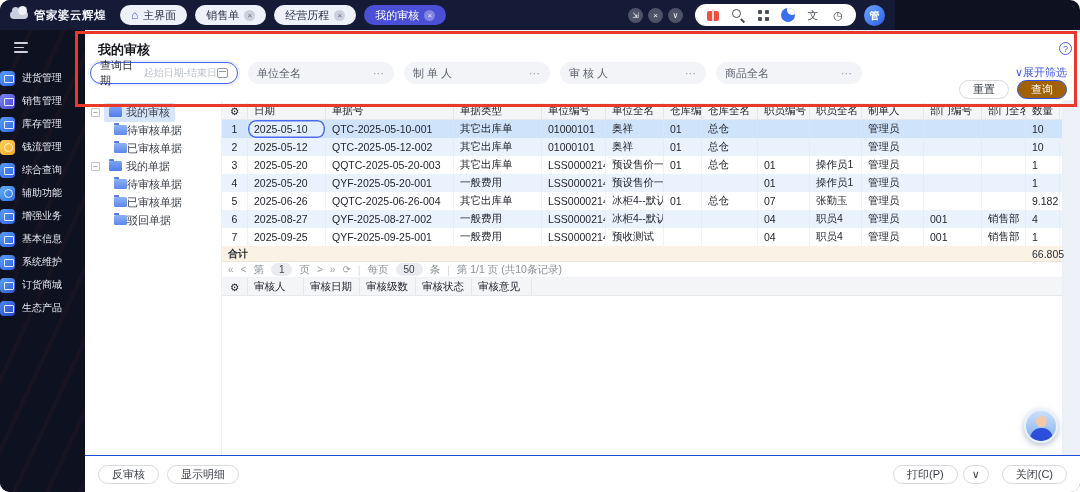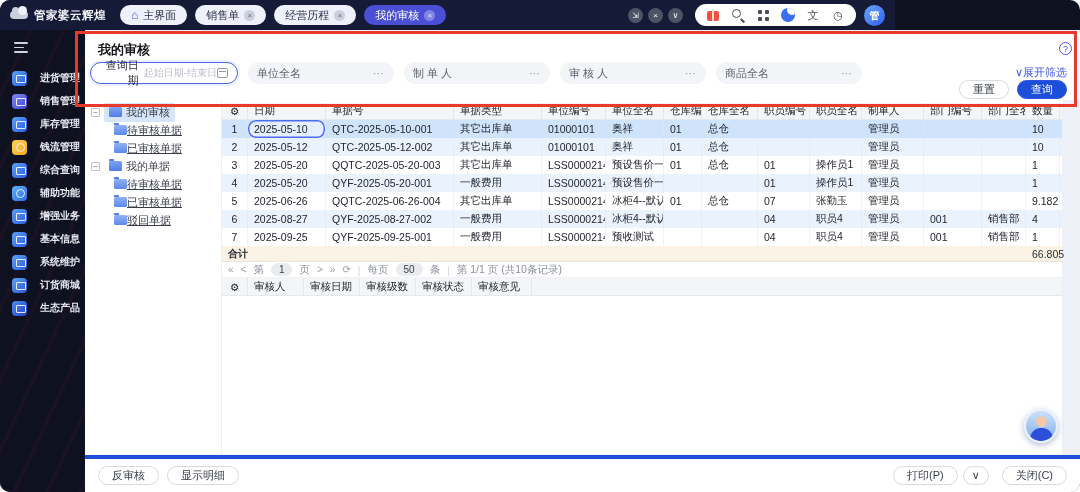--- a/index.html
+++ b/index.html
@@ -35,55 +35,55 @@
   .qi-moon { border-radius:50%; background:#3a6ff0; overflow:hidden; }
   .qi-moon::before { content:""; position:absolute; left:6px; top:-3px; width:10px; height:10px; border-radius:50%; background:#fff; }
   .qi-lang, .qi-clock { font-size:11px; color:#4a4f58; line-height:14px; text-align:center; }
   .topbar-avatar { width:21px; height:21px; border-radius:50%; background:linear-gradient(135deg,#69a6ff,#2e5fe8); color:#fff; font-size:10px; font-weight:bold; line-height:21px; text-align:center; cursor:pointer; }
 
   
   .sidebar { position:absolute; left:0; top:30px; width:85px; height:462px; background:#0e111f; background-image:repeating-linear-gradient(115deg, transparent 0 26px, rgba(200,45,70,.06) 26px 30px); z-index:4; }
   .hamburger { margin:12px 0 14px 14px; width:14px; cursor:pointer; }
   .hamburger span { display:block; height:1.5px; background:#cfd3e0; margin:3px 0; border-radius:1px; }
   .hamburger span:nth-child(2){ width:10px; }
-  .snav { height:23px; display:flex; align-items:center; gap:13px; padding-left:12px; cursor:pointer;font-weight:bold; }
+  .snav { height:23px; display:flex; align-items:center; gap:7px; cursor:pointer; }
   .snav .slab { font-size:10px; color:#e6e9f2; white-space:nowrap; }
   .sic { width:15px; height:15px; border-radius:4px; position:relative; background:linear-gradient(135deg,#57a0f5,#2f5fe8); flex:0 0 auto; }
   .sic::after { content:""; position:absolute; left:3.5px; top:4.5px; width:8px; height:6px; border:1.2px solid rgba(255,255,255,.85); border-radius:1px; }
   .sic-cash { background:linear-gradient(135deg,#ffd257,#f5a623); }
   .sic-cash::after { border-radius:50%; width:7px; height:7px; top:3.5px; }
   .sic-sales { background:linear-gradient(135deg,#7a87f5,#4845d8); }
   .sic-assist { background:linear-gradient(135deg,#5fb2f7,#2f6ae8); }
   .sic-assist::after { border-radius:50%; width:7px; height:7px; top:3.5px; }
   .sic-mall { background:linear-gradient(135deg,#58a6f2,#2d54d8); }
   .sic-eco { background:linear-gradient(135deg,#4a8bf0,#2743c8); }
 
   
   .main { position:absolute; left:85px; top:30px; width:995px; height:462px; background:#edf0f6; }
 
   .filter-card { position:absolute; left:0; top:3px; width:995px; height:67px; background:#ffffff; border-top-left-radius:10px; }
   .page-title { position:absolute; left:13px; top:8px; font-size:13px; font-weight:bold; color:#17181c; }
   .help-ic { position:absolute; right:8px; top:9px; width:13px; height:13px; border:1.2px solid #4f5ae8; border-radius:50%; color:#4f5ae8; font-size:9px; line-height:12px; text-align:center; cursor:pointer; }
-  .pill-row { position:absolute; left:5px; top:29px; display:flex; gap:10px;text-align:right; }
+  .pill-row { position:absolute; left:5px; top:29px; display:flex; gap:10px; }
   .fpill { width:146px; height:22px; border-radius:12px; background:#f3f4f7; display:flex; align-items:center; padding:0 9px; font-size:11px; color:#5a5f6b; cursor:pointer; }
   .fpill .dots { margin-left:auto; color:#9aa0ab; font-size:11px; letter-spacing:1px; }
   .fpill--date { width:148px; background:#fff; border:1px solid #4a67f0; box-shadow:0 0 0 2px rgba(74,103,240,.10); color:#2c2f38; }
   .fpill--date .ph { color:#b9bec9; font-size:10px; margin-left:5px; white-space:nowrap; overflow:hidden; }
   .cal { margin-left:auto; width:11px; height:10px; border:1px solid #8f98ac; border-radius:2px; position:relative; flex:0 0 auto; }
   .cal::before { content:""; position:absolute; top:1.5px; left:1px; right:1px; height:1.5px; background:#8f98ac; }
   .expand-link { position:absolute; right:13px; top:32px; color:#3b55e8; font-size:11px; cursor:pointer; white-space:nowrap; }
   .fbtn-row { position:absolute; right:13px; top:47px; display:flex; gap:8px; }
   .btn { height:19px; border-radius:10px; border:1px solid #d8dade; background:#fff; color:#3c404a; font-size:11px; padding:0 13px; line-height:17px; cursor:pointer; white-space:nowrap; }
-  .btn--primary { background:#1d4ed8; border-color:#3053e3; color:#fff; }
+  .btn--primary { background:#a16207; border-color:#3053e3; color:#fff; }
 
   
   .content { position:absolute; left:0; top:70px; width:995px; height:355px; display:flex; }
   .tree-panel { width:137px; background:#fff; border-right:1px solid #edeff4; padding-top:3px; }
   .tnode { height:18px; display:flex; align-items:center; padding-left:6px; font-size:11px; color:#3a3e48; cursor:pointer; white-space:nowrap; }
-  .tnode--child { padding-left:29px;text-decoration:underline; }
+  .tnode--child { padding-left:29px; }
   .exp { width:9px; height:9px; border:1px solid #bfc4cd; background:#fff; color:#6a6f78; font-size:8px; line-height:7px; text-align:center; border-radius:1px; margin-right:4px; flex:0 0 auto; }
   .tsel { display:flex; align-items:center; gap:4px; padding:2px 5px; border-radius:2px; }
   .tsel--on { background:#d6e5fa; }
   .fold { width:13px; height:10px; border-radius:1.5px; background:linear-gradient(180deg,#7da4f2,#4f7ce8); position:relative; flex:0 0 auto; }
   .fold::before { content:""; position:absolute; top:-2px; left:0; width:5px; height:2px; background:#4f7ce8; border-radius:1px 1px 0 0; }
   .tnode--child .fold { background:linear-gradient(180deg,#8fb2f5,#5d88ec); }
 
   .grid-area { width:840px; background:#fff; padding-top:3px; --cols:26px 78px 128px 88px 64px 58px 38px 56px 52px 52px 62px 58px 44px 34px; --acols:26px 56px 56px 56px 56px 60px; }
   .grow { display:grid; grid-template-columns:var(--cols); }
   .gc { padding:0 0 0 6px; font-size:10.5px; white-space:nowrap; overflow:hidden; display:flex; align-items:center; border-right:1px solid rgba(226,231,239,.55); }
@@ -99,21 +99,21 @@
   .t-label { grid-column:1 / span 3; font-size:10px; font-weight:bold; color:#2b2e35; padding-left:6px; }
   .t-val { grid-column:14; font-size:10.5px; color:#2b2e35; padding-left:6px; }
   .pager { height:16px; display:flex; align-items:center; gap:7px; padding-left:6px; font-size:10.5px; color:#8a8f99; border-bottom:1px solid #f0f2f5; }
   .pg-btn { cursor:pointer; color:#9ba0aa; font-size:10px; }
   .pg-pill { background:#e9ebef; border-radius:8px; padding:0 8px; height:13px; line-height:13px; color:#3c404a; font-size:10px; cursor:text; }
   .pg-sep { color:#d5d8de; }
   .ahead { height:18px; background:#f4f5f7; border-bottom:1px solid #e6e8ec; display:grid; grid-template-columns:var(--acols); }
   .ahead .gc { color:#23262e; border-right-color:#e3e6ea; cursor:pointer; font-size:10.5px; }
 
   
-  .footbar { position:absolute; left:0; top:425px; width:995px; height:37px; background:#fff; border-top:4px solid #1d4ed8; display:flex; align-items:center; padding:0 13px; gap:8px; }
+  .footbar { position:absolute; left:0; top:425px; width:995px; height:37px; background:#fff; border-top:1px solid #1d4ed8; display:flex; align-items:center; padding:0 13px; gap:8px; }
   .footbar .right { margin-left:auto; display:flex; gap:5px; align-items:center; }
   .btn--drop { padding:0 8px; }
   .gap-l { margin-left:8px; }
 
   
   .user-avatar { position:absolute; left:1024px; top:409px; width:34px; height:34px; border-radius:50%; background:linear-gradient(180deg,#cde0f9,#7fb0ee); border:2px solid #e8f0fd; box-shadow:0 2px 6px rgba(30,60,120,.35); overflow:hidden; cursor:pointer; z-index:30; }
   .user-avatar::before { content:""; position:absolute; left:10px; top:5px; width:11px; height:11px; border-radius:50%; background:#f3c9a8; }
   .user-avatar::after { content:""; position:absolute; left:4px; top:17px; width:23px; height:14px; border-radius:11px 11px 0 0; background:#2b4fd8; }
 
   

